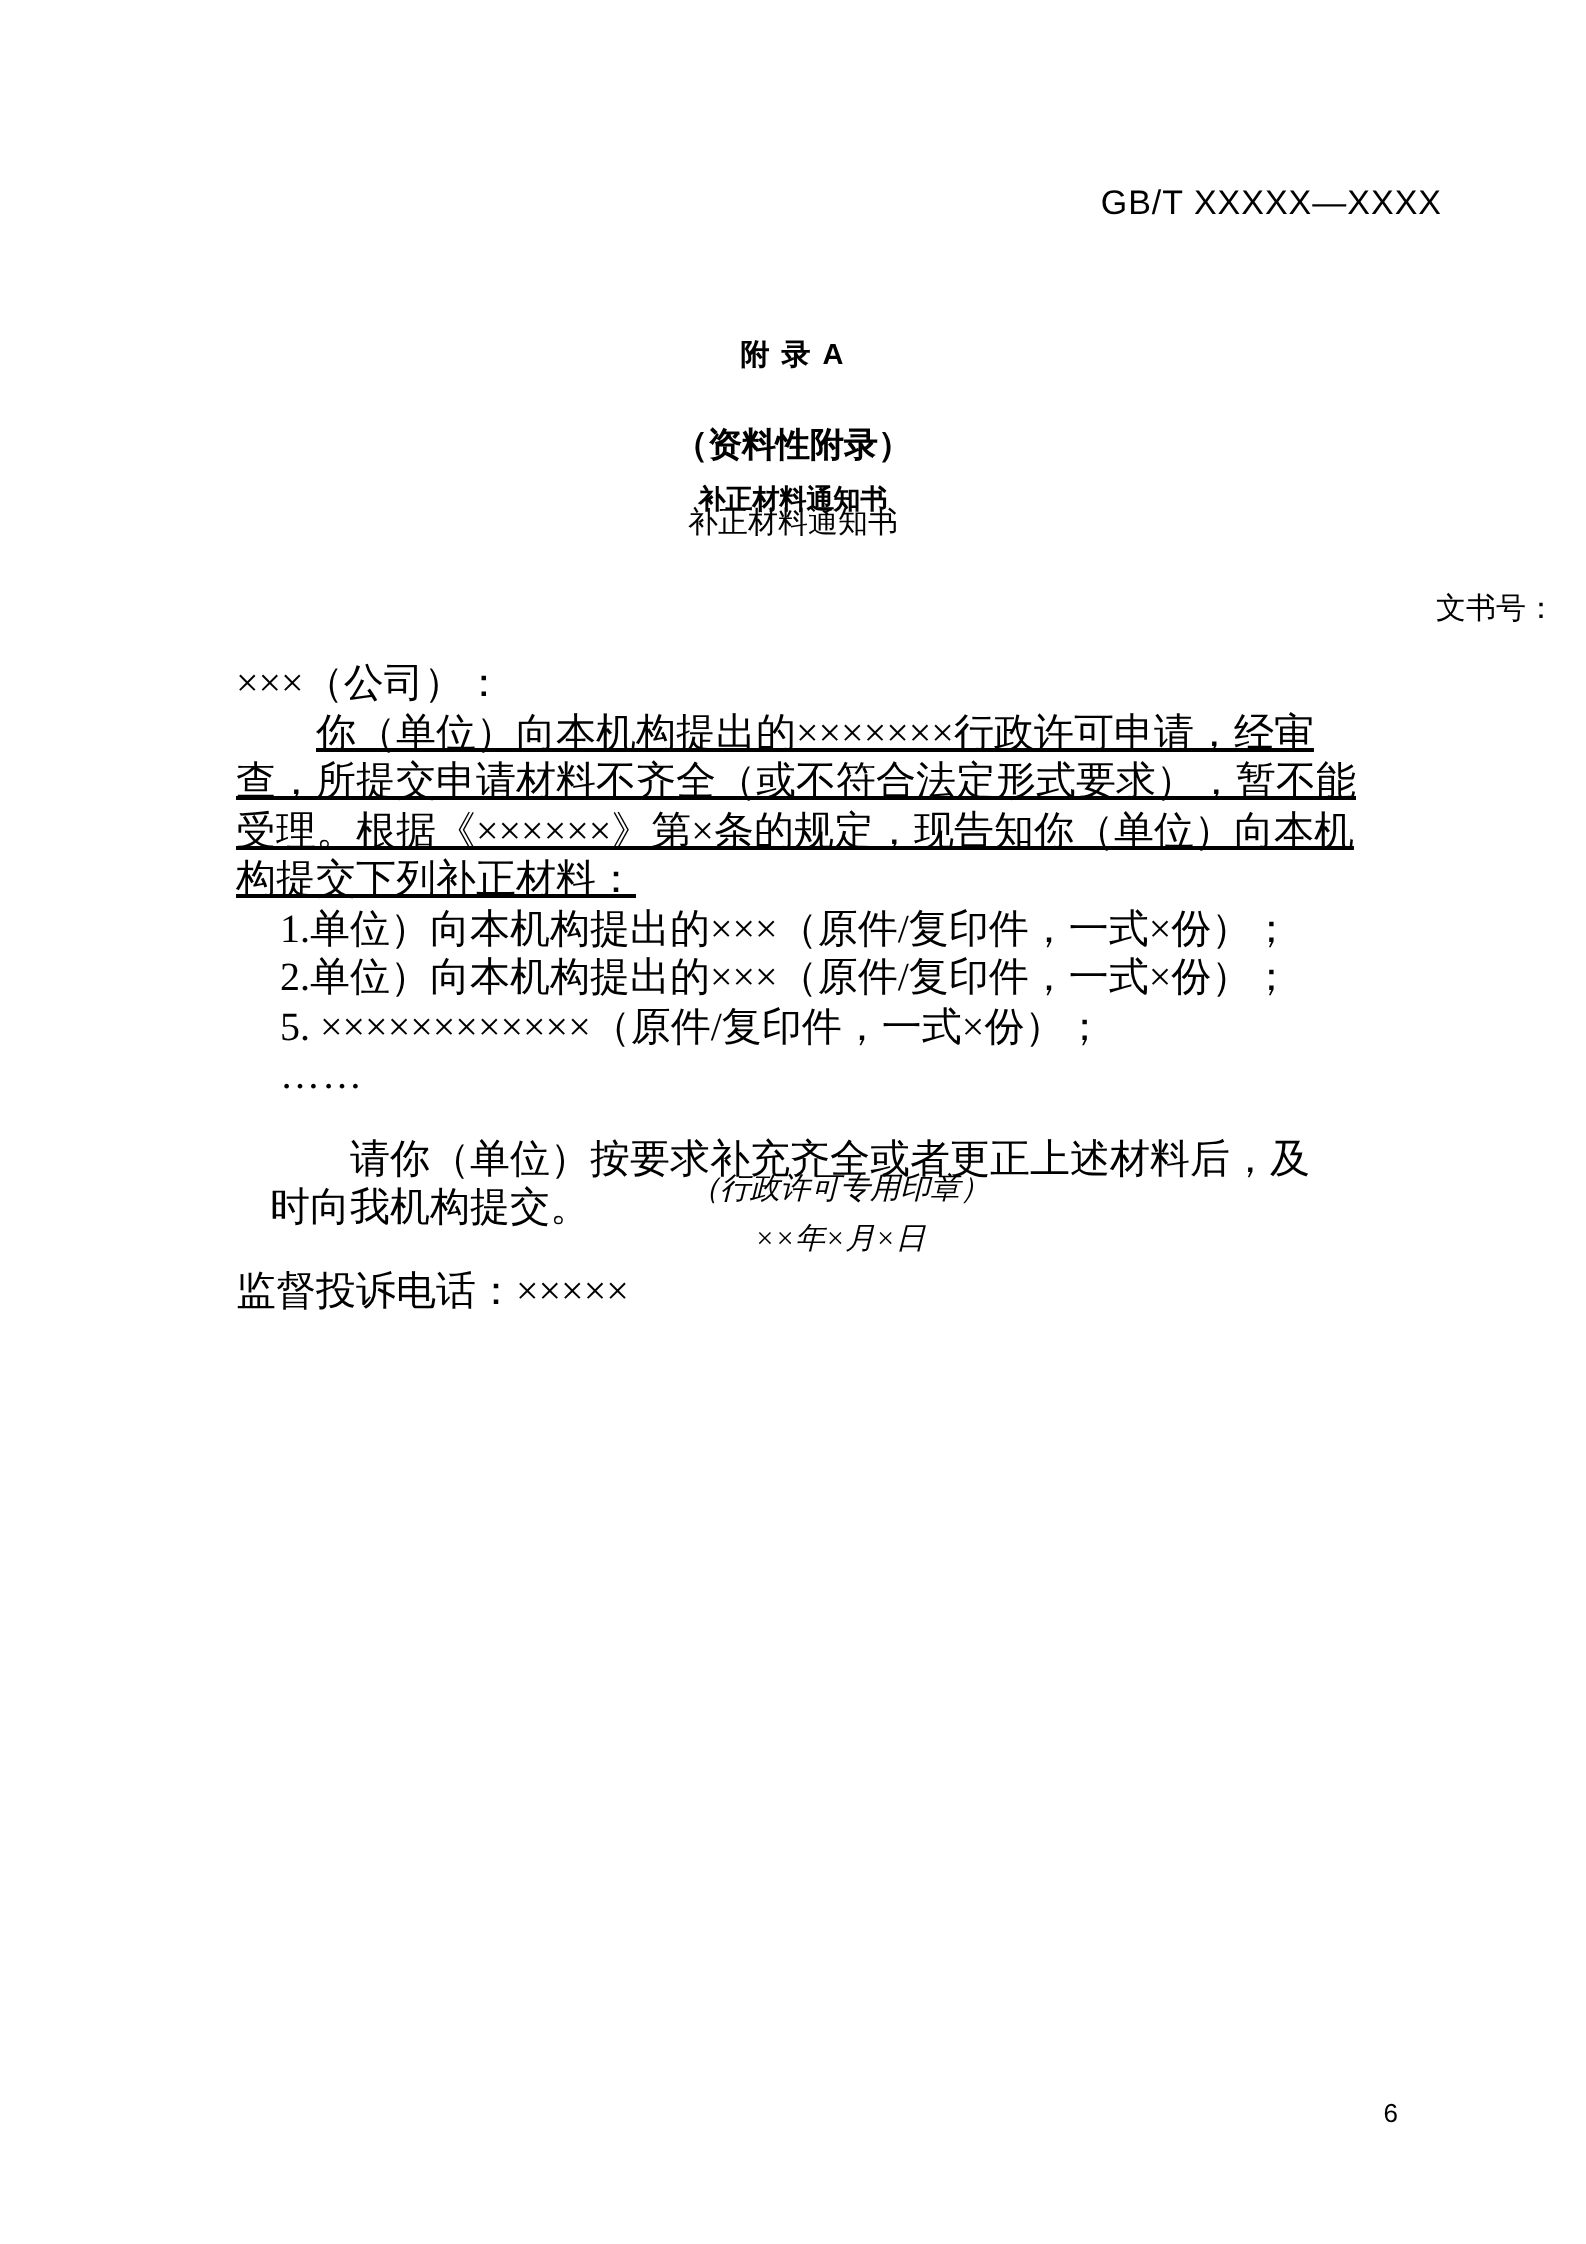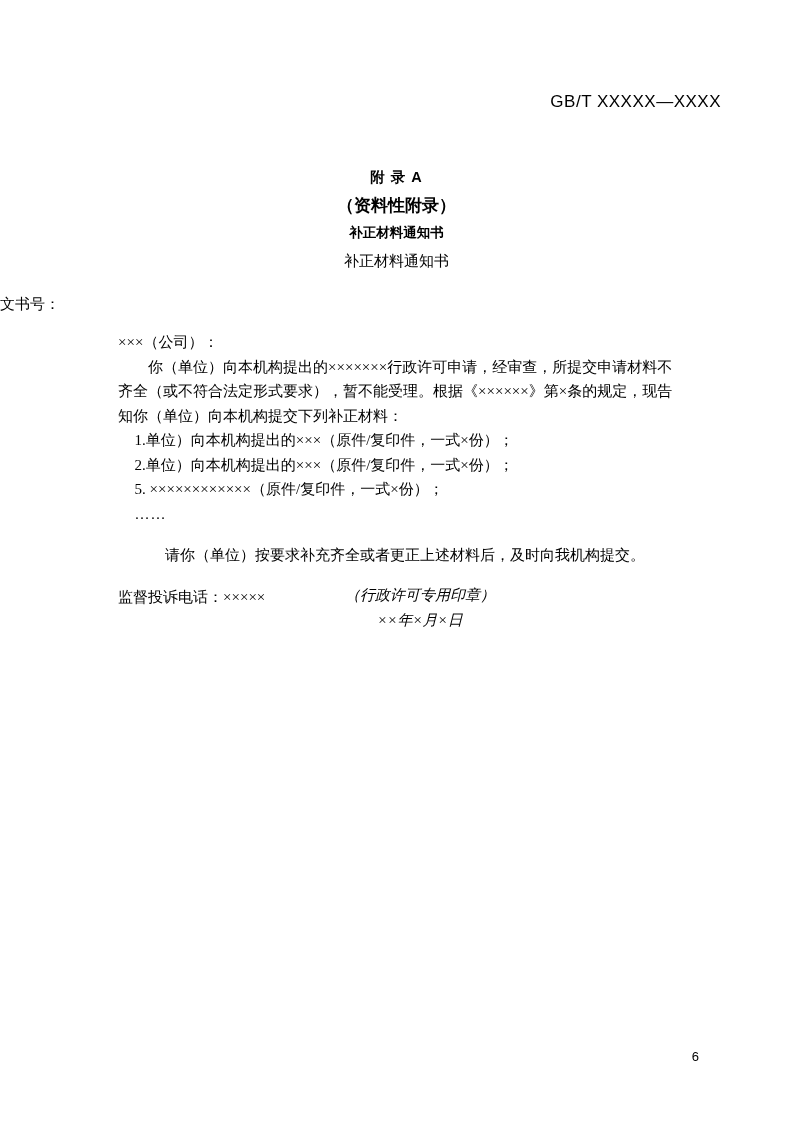--- a/index.html
+++ b/index.html
@@ -39,21 +39,21 @@
     top: 168px;
     left: 0;
     width: 793px;
     text-align: center;
   }
   .annex-label {
     font-family: "Liberation Sans", sans-serif;
     font-size: 14.5px;
     font-weight: bold;
     letter-spacing: 1px;
-    margin-bottom: 7px;
+    margin-bottom: 24px;
   }
   .annex-type {
     font-family: "Liberation Sans", sans-serif;
     font-size: 17px;
     font-weight: bold;
     margin-bottom: 7px;
   }
   .annex-title {
     font-family: "Liberation Sans", sans-serif;
     font-size: 13.5px;
@@ -67,31 +67,31 @@
     width: 793px;
     text-align: center;
     font-size: 15px;
   }
 
   .doc-number {
     position: absolute;
     top: 295px;
     left: 0;
     width: 778px;
-    text-align: left;
+    text-align: right;
     font-size: 15px;
   }
 
   
   .body-wrap {
     position: absolute;
     top: 330px;
     left: 118px;
     width: 560px;
-    font-size: 15px;
+    font-size: 20px;
     line-height: 24.5px;
   }
   .p-flat {
     text-indent: 0;
   }
   .p-indent {
     text-indent: 2em;
   }
   .p-item {
     text-indent: 0;
@@ -136,21 +136,21 @@
     <div class="annex-title">补正材料通知书</div>
   </div>
 
   <div class="doc-heading">补正材料通知书</div>
 
   <div class="doc-number">文书号：</div>
 
   <div class="body-wrap">
     <p class="p-flat" style="margin:0;">×××（公司）：</p>
 
-    <p class="p-indent" style="margin:0;">你（单位）向本机构提出的×××××××行政许可申请，经审查，所提交申请材料不齐全（或不符合法定形式要求），暂不能受理。根据《××××××》第×条的规定，现告知你（单位）向本机构提交下列补正材料：</p>
+    <p class="p-indent" style="margin:0;text-decoration:underline;">你（单位）向本机构提出的×××××××行政许可申请，经审查，所提交申请材料不齐全（或不符合法定形式要求），暂不能受理。根据《××××××》第×条的规定，现告知你（单位）向本机构提交下列补正材料：</p>
 
     <p class="p-item" style="margin:0;">1.单位）向本机构提出的×××（原件/复印件，一式×份）；</p>
     <p class="p-item" style="margin:0;">2.单位）向本机构提出的×××（原件/复印件，一式×份）；</p>
     <p class="p-item" style="margin:0;">5. ××××××××××××（原件/复印件，一式×份）；</p>
 
     <p class="p-dots" style="margin:0;">……</p>
 
     <p class="p-indent" style="margin:17px;">请你（单位）按要求补充齐全或者更正上述材料后，及时向我机构提交。</p>
 
     <p class="p-flat" style="margin:0;">监督投诉电话：×××××</p>

